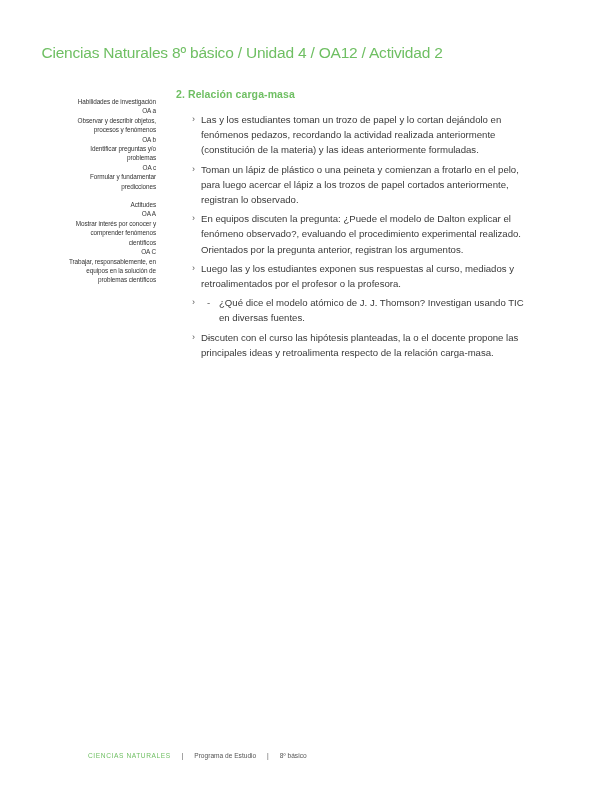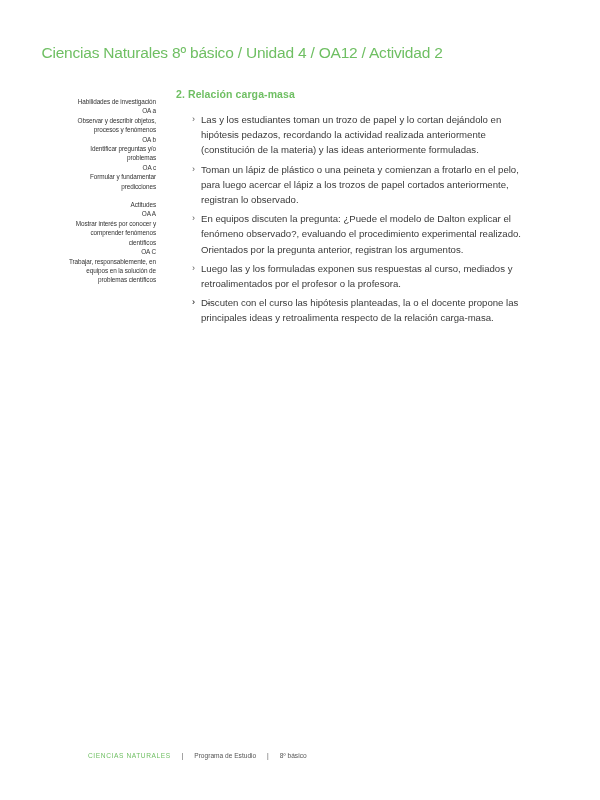--- a/index.html
+++ b/index.html
@@ -131,39 +131,40 @@
     <span class="sidebar-item-text">OA C</span>
     <span class="sidebar-item-text">Trabajar, responsablemente, en equipos en la solución de problemas científicos</span>
   </div>
 </aside>
 
 <main class="main">
   <h2 class="section-heading">2. Relación carga-masa</h2>
   <ul class="steps">
     <li class="step">
       <span class="bullet">›</span>
-      <span class="text">Las y los estudiantes toman un trozo de papel y lo cortan dejándolo en hipótesis pedazos, recordando la actividad realizada anteriormente (constitución de la materia) y las ideas anteriormente formuladas.</span>
+      <span class="text">Las y los estudiantes toman un trozo de papel y lo cortan dejándolo en fenómenos pedazos, recordando la actividad realizada anteriormente (constitución de la materia) y las ideas anteriormente formuladas.</span>
     </li>
     <li class="step">
       <span class="bullet">›</span>
       <span class="text">Toman un lápiz de plástico o una peineta y comienzan a frotarlo en el pelo, para luego acercar el lápiz a los trozos de papel cortados anteriormente, registran lo observado.</span>
     </li>
     <li class="step">
       <span class="bullet">›</span>
       <span class="text">En equipos discuten la pregunta: ¿Puede el modelo de Dalton explicar el fenómeno observado?, evaluando el procedimiento experimental realizado. Orientados por la pregunta anterior, registran los argumentos.</span>
     </li>
     <li class="step">
       <span class="bullet">›</span>
-      <span class="text">Luego las y los formuladas exponen sus respuestas al curso, mediados y retroalimentados por el profesor o la profesora.</span>
+      <span class="text">Luego las y los estudiantes exponen sus respuestas al curso, mediados y retroalimentados por el profesor o la profesora.</span>
     </li>
     <li class="step">
       <span class="bullet">›</span>
       <ul class="substeps">
         <li class="substep">
           <span class="dash">-</span>
+          <span>¿Qué dice el modelo atómico de J. J. Thomson? Investigan usando TIC en diversas fuentes.</span>
         </li>
         <li class="substep">
           <span class="dash">-</span>
         </li>
       </ul>
     </li>
     <li class="step">
       <span class="bullet">›</span>
       <span class="text">Discuten con el curso las hipótesis planteadas, la o el docente propone las principales ideas y retroalimenta respecto de la relación carga-masa.</span>
     </li>

